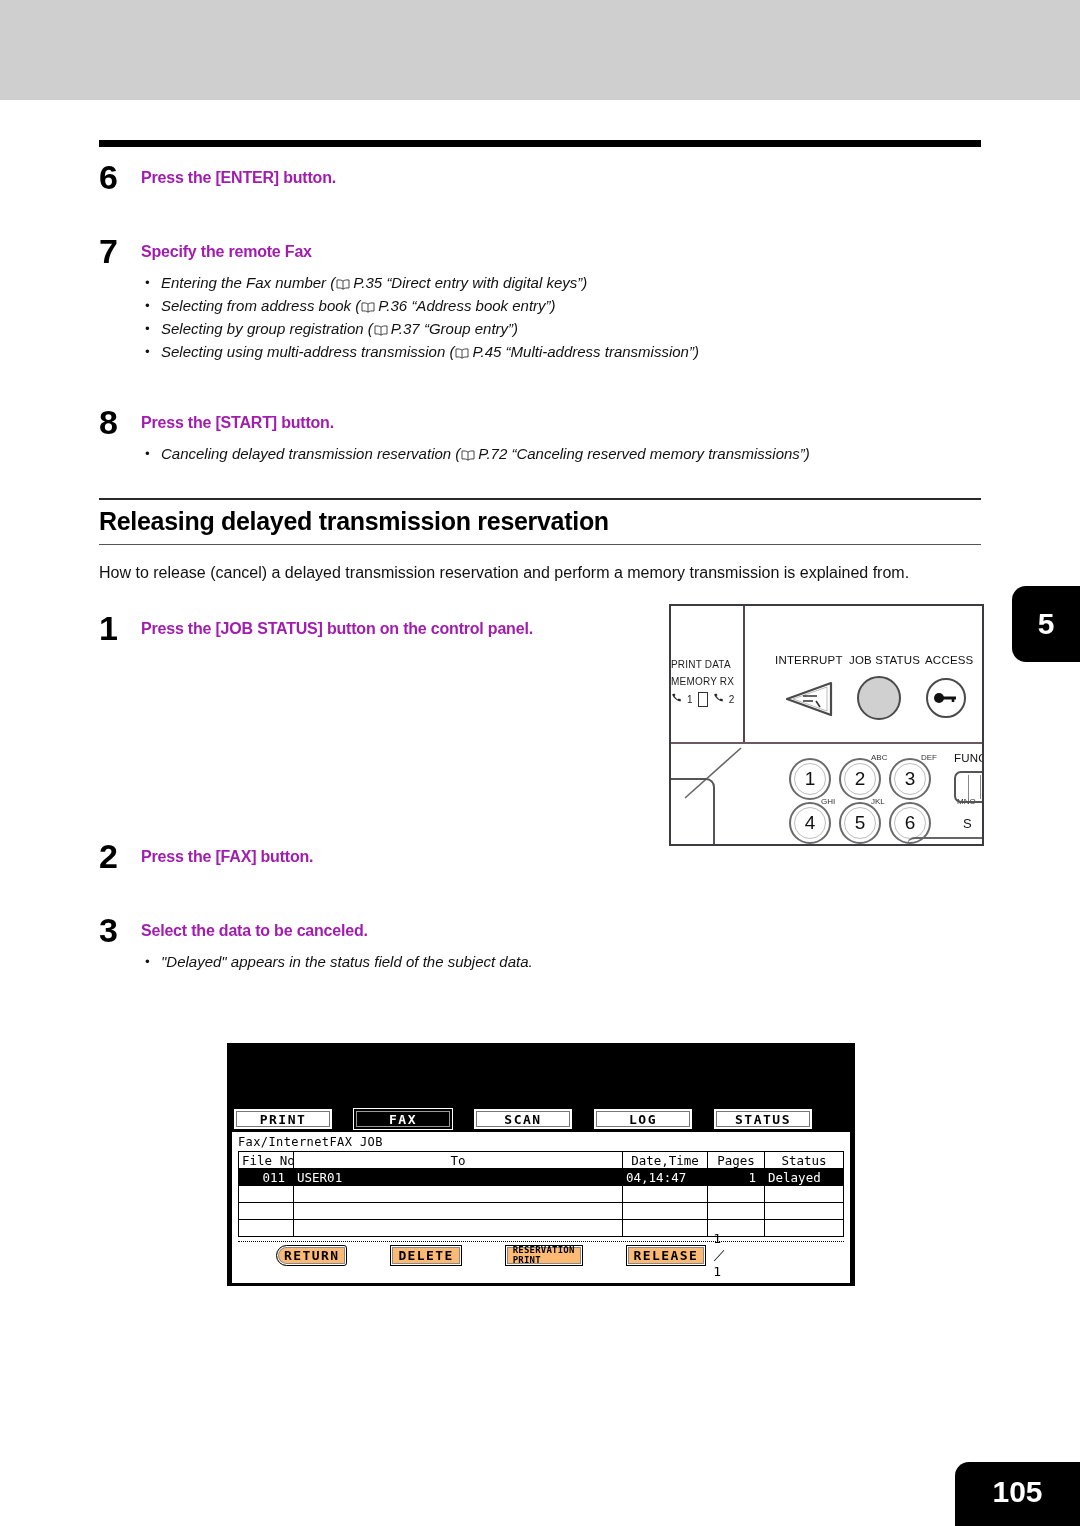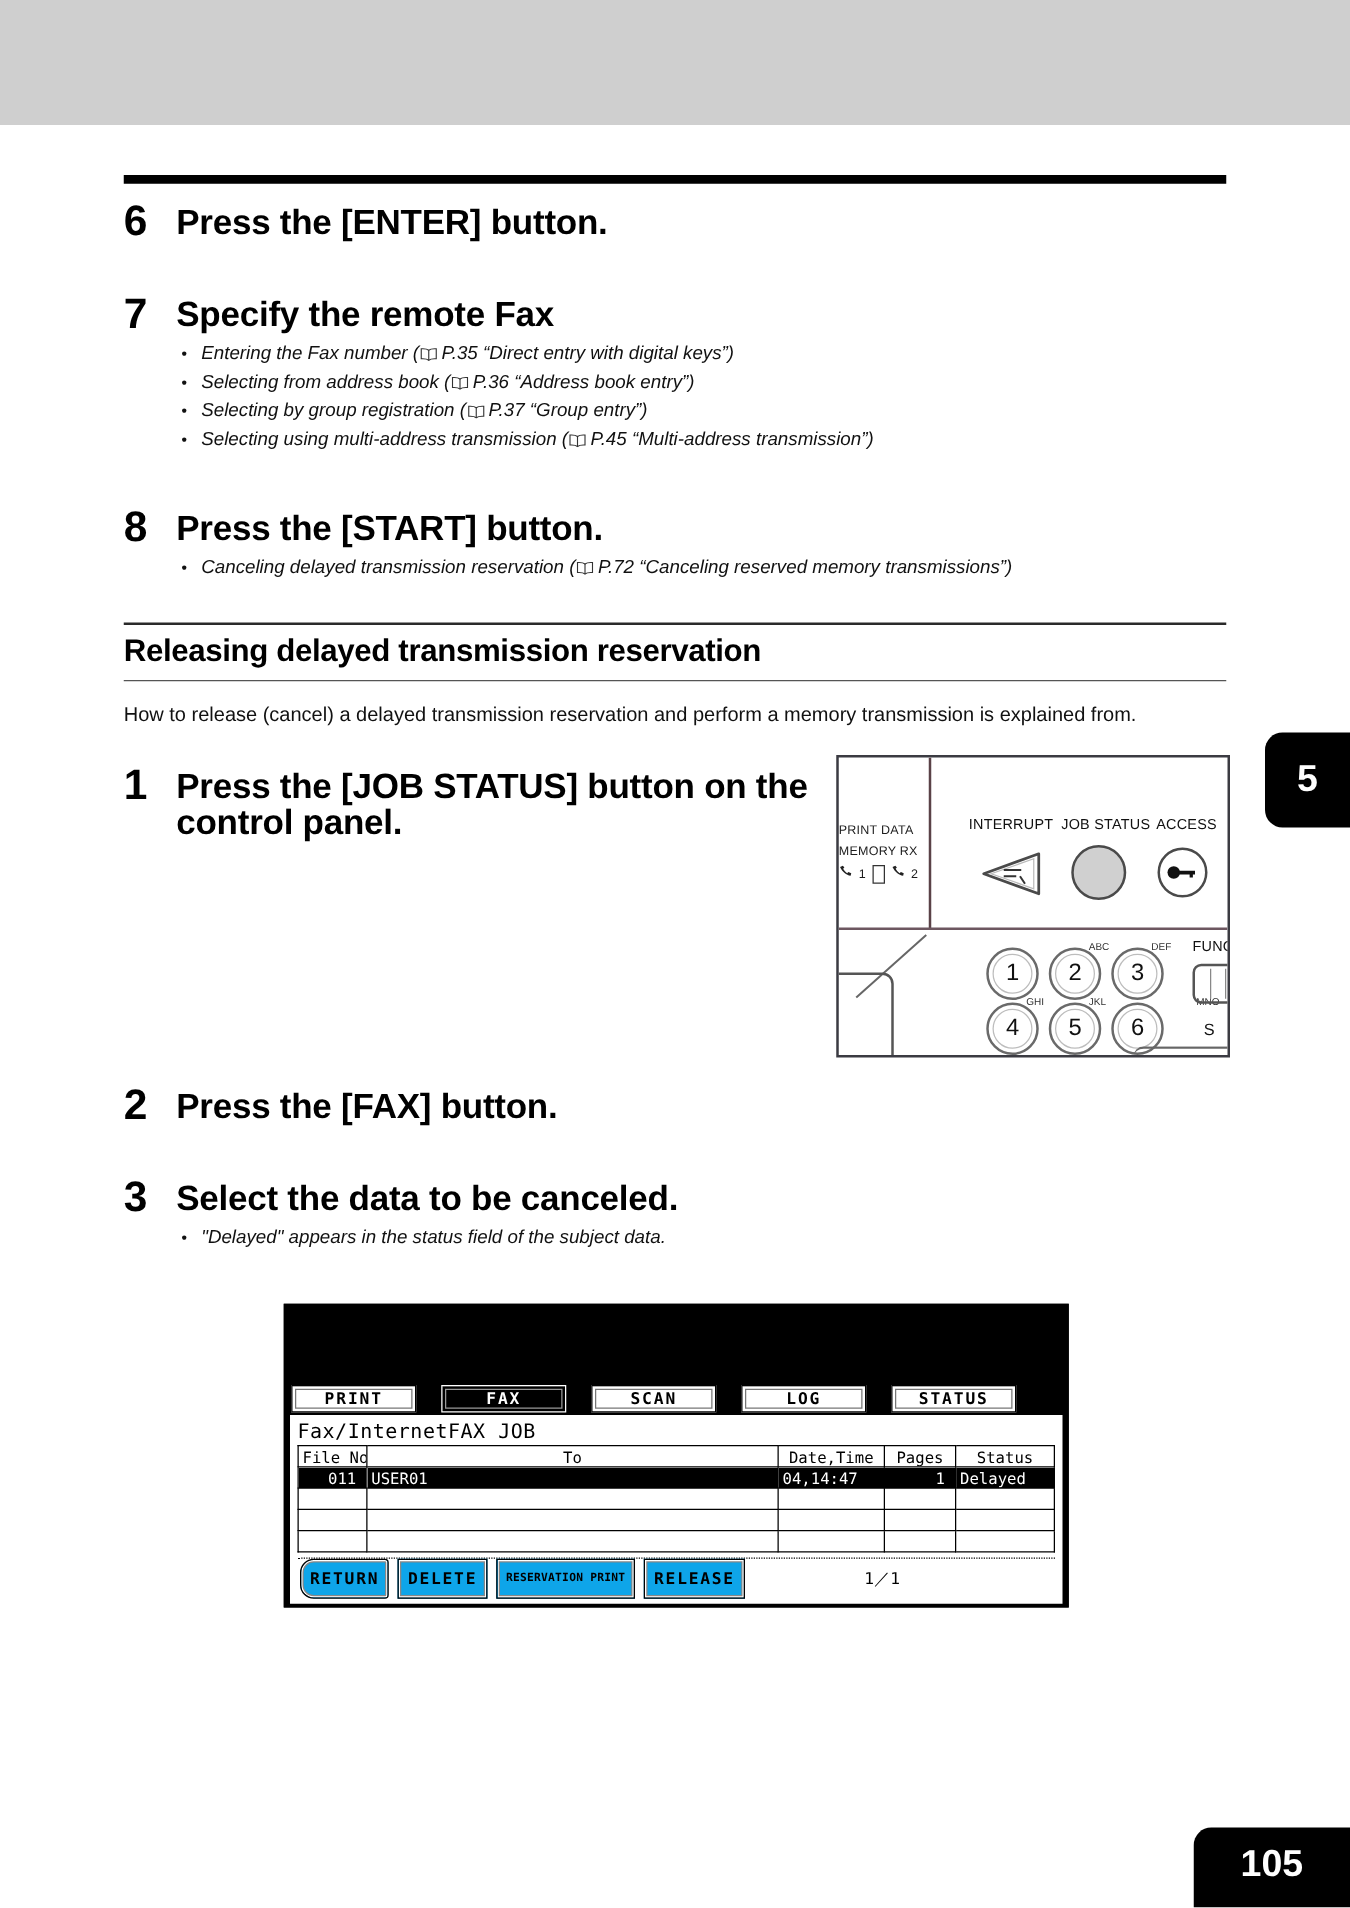--- a/index.html
+++ b/index.html
@@ -51,24 +51,24 @@
     width: 42px;
     flex: 0 0 42px;
     color: #000;
     letter-spacing: -0.5px;
   }
   .step-body {
     flex: 1 1 auto;
     padding-top: 2px;
   }
   .step-title {
-    font-size: 28px;
+    font-size: 16px;
     font-weight: bold;
     line-height: 29px;
-    color: #000000;
+    color: #a21caf;
     letter-spacing: -0.2px;
   }
 
   ul.bullets {
     list-style: none;
     margin: 6px 0 0 0;
     padding: 0;
     font-style: italic;
   }
   ul.bullets li {
@@ -309,21 +309,21 @@
     border: 1px solid #fff;
   }
   .lcd-panel {
     position: absolute;
     left: 4px; top: 88px;
     width: 618px;
     height: 151px;
     background: #fff;
   }
   .lcd-jobtitle {
-    font-size: 16px;
+    font-size: 12px;
     padding: 3px 0 2px 6px;
     color: #000;
     letter-spacing: 0.4px;
   }
   table.lcd-table {
     border-collapse: collapse;
     margin: 0 6px;
     width: 606px;
     table-layout: fixed;
   }
@@ -358,34 +358,35 @@
   .lcd-btnrow {
     position: absolute;
     left: 0; bottom: 4px;
     width: 100%;
     display: flex;
     align-items: center;
     padding-left: 8px;
     box-sizing: border-box;
   }
   .lcd-btn {
-    height: 32px;
-    background: #0ea5e9;
+    height: 21px;
+    background: #fdba74;
     border: 1px solid #000;
     box-shadow: inset 0 0 0 1px #fff, inset 0 0 0 2px #888;
     box-sizing: border-box;
     font-size: 13px;
     font-weight: bold;
     letter-spacing: 1.4px;
     display: flex;
     align-items: center;
     justify-content: center;
     margin-right: 7px;
     padding: 0 7px;
     color: #000;
+    margin-left: 36px;
   }
   .lcd-btn.ret { border-radius: 11px 3px 3px 11px; }
   .lcd-btn.small { font-size: 9px; letter-spacing: 0.2px; }
   .lcd-pageno {
     margin-left: auto;
     margin-right: 130px;
     font-size: 13px;
     color: #000;
   }
 

